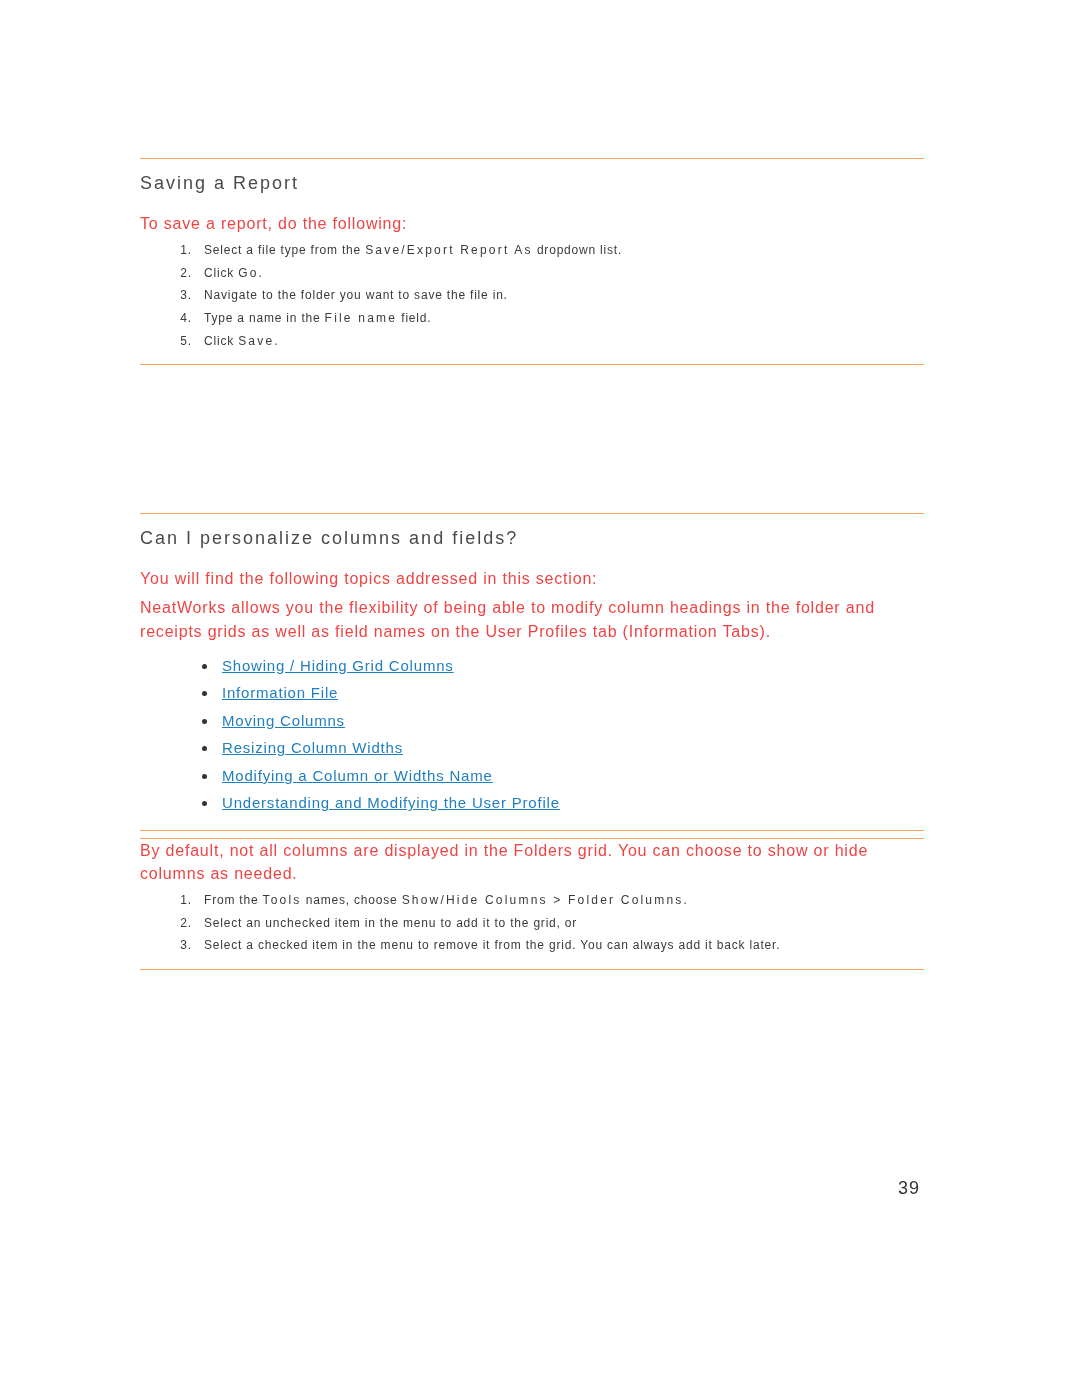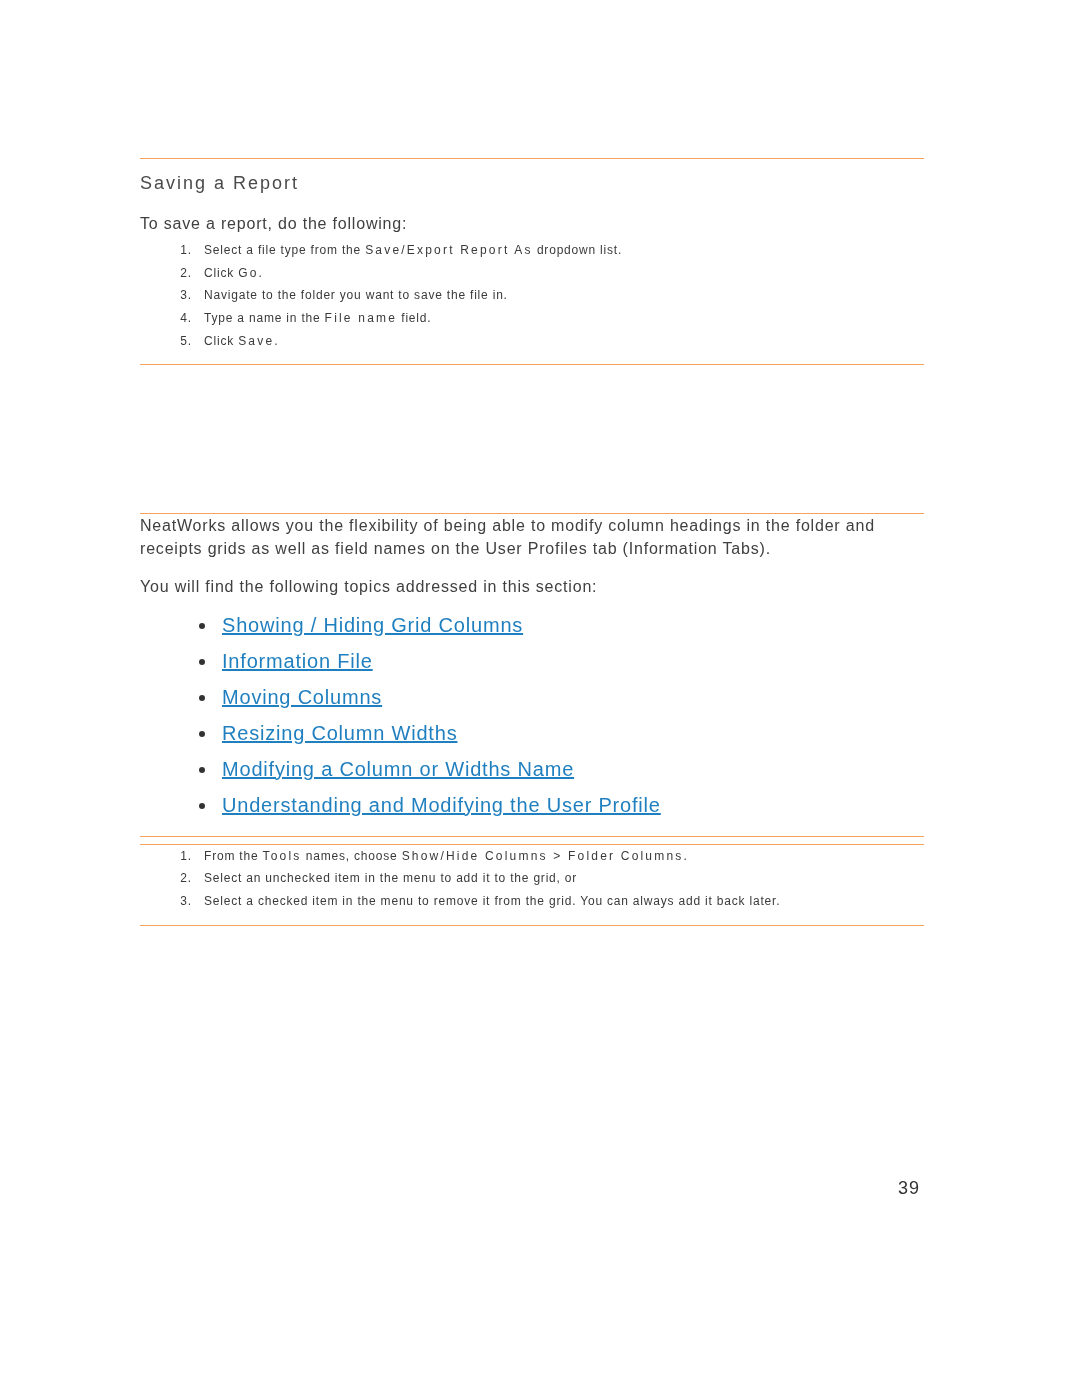--- a/index.html
+++ b/index.html
@@ -28,42 +28,42 @@
   .sec-title {
     font-size: 18px;
     letter-spacing: 2px;
     color: #4a4a4a;
     margin: 14px 0 18px 0;
   }
   .body-text {
     font-size: 16px;
     line-height: 1.45;
     letter-spacing: 0.8px;
-    color: #404040;
+    color: #ef4444;
     margin: 0 0 6px 0;
   }
   ol.steps {
     margin: 2px 0 14px 0;
     padding-left: 56px;
     font-size: 12px;
     line-height: 1.55;
     letter-spacing: 0.8px;
     color: #3a3a3a;
   }
   ol.steps li {
     padding-left: 8px;
     margin-bottom: 4px;
   }
   .ui-term {
     letter-spacing: 2.2px;
   }
   ul.links {
     margin: 10px 0 14px 0;
     padding-left: 78px;
-    font-size: 20px;
+    font-size: 15px;
     line-height: 1.7;
     letter-spacing: 0.8px;
   }
   ul.links li {
     padding-left: 4px;
     margin-bottom: 2px;
   }
   a.doclink {
     color: #1f7fbf;
     text-decoration: underline;
@@ -103,37 +103,39 @@
     </li>
     <li>
       <span>Click </span><span class="ui-term">Save</span><span>.</span>
     </li>
   </ol>
   <hr class="hr">
 
   <div class="gap-lg"></div>
 
   <hr class="hr">
+  <div class="sec-title">Can I personalize columns and fields?</div>
 
+  <p class="body-text" style="margin-top:14px;">You will find the following topics addressed in this section:</p>
   <p class="body-text">NeatWorks allows you the flexibility of being able to modify column headings in the folder and receipts grids as well as field names on the User Profiles tab (Information Tabs).</p>
-  <p class="body-text" style="margin-top:14px;">You will find the following topics addressed in this section:</p>
 
   <ul class="links">
     <li><a class="doclink">Showing / Hiding Grid Columns</a></li>
     <li><a class="doclink">Information File</a></li>
     <li><a class="doclink">Moving Columns</a></li>
     <li><a class="doclink">Resizing Column Widths</a></li>
     <li><a class="doclink">Modifying a Column or Widths Name</a></li>
     <li><a class="doclink">Understanding and Modifying the User Profile</a></li>
   </ul>
 
   <hr class="hr">
   <hr class="hr">
 
 
+  <p class="body-text">By default, not all columns are displayed in the Folders grid. You can choose to show or hide columns as needed.</p>
   <ol class="steps">
     <li>
       <span>From the </span><span class="ui-term">Tools</span><span> names, choose </span><span class="ui-term">Show/Hide Columns &gt; Folder Columns</span><span>.</span>
     </li>
     <li>Select an unchecked item in the menu to add it to the grid, or</li>
     <li>Select a checked item in the menu to remove it from the grid. You can always add it back later.</li>
   </ol>
   <hr class="hr">
 
   <div class="page-num">39</div>

